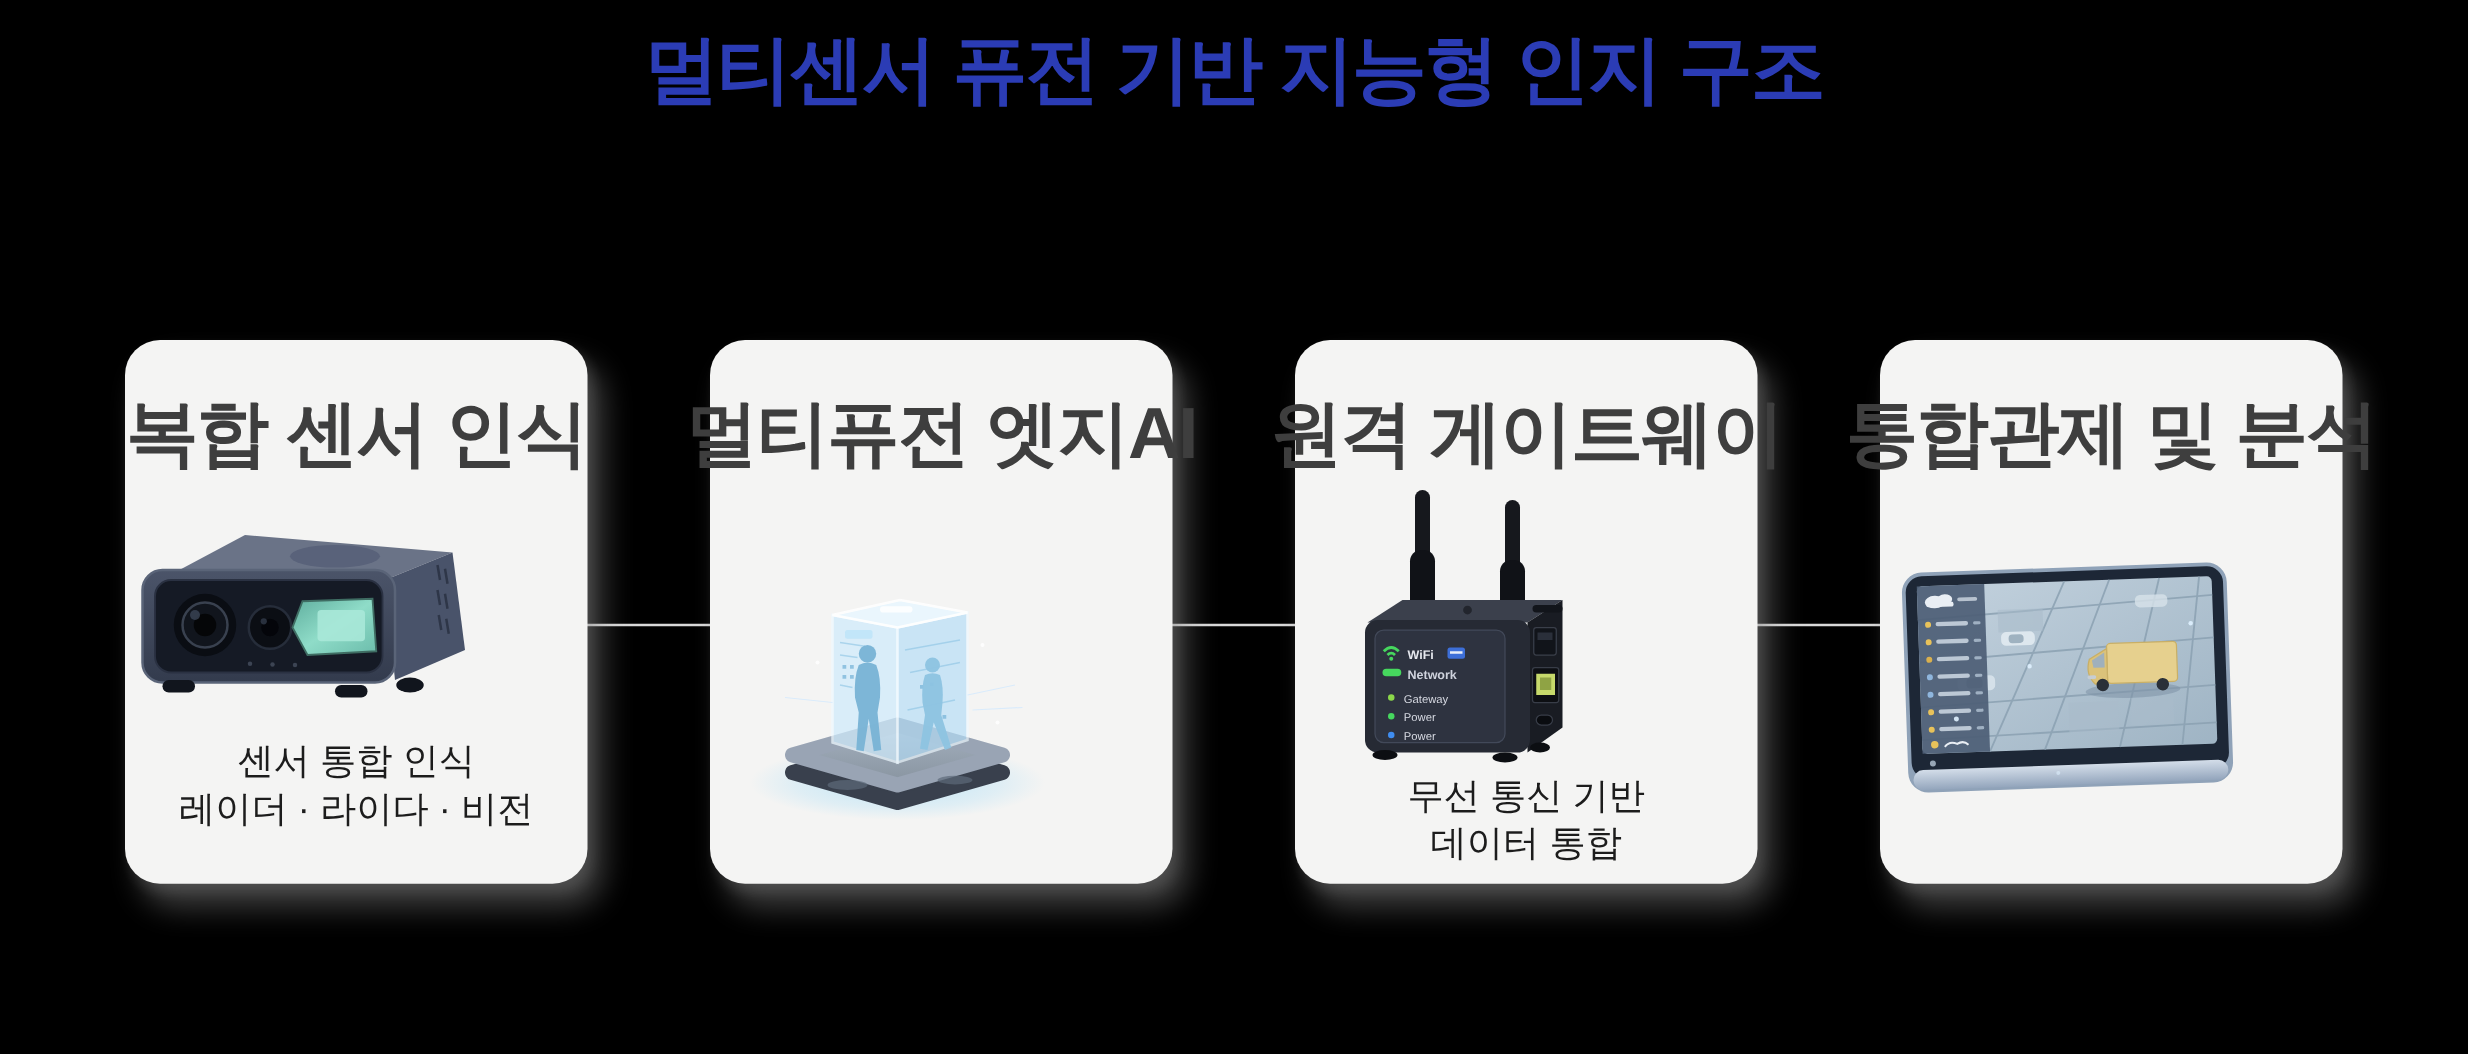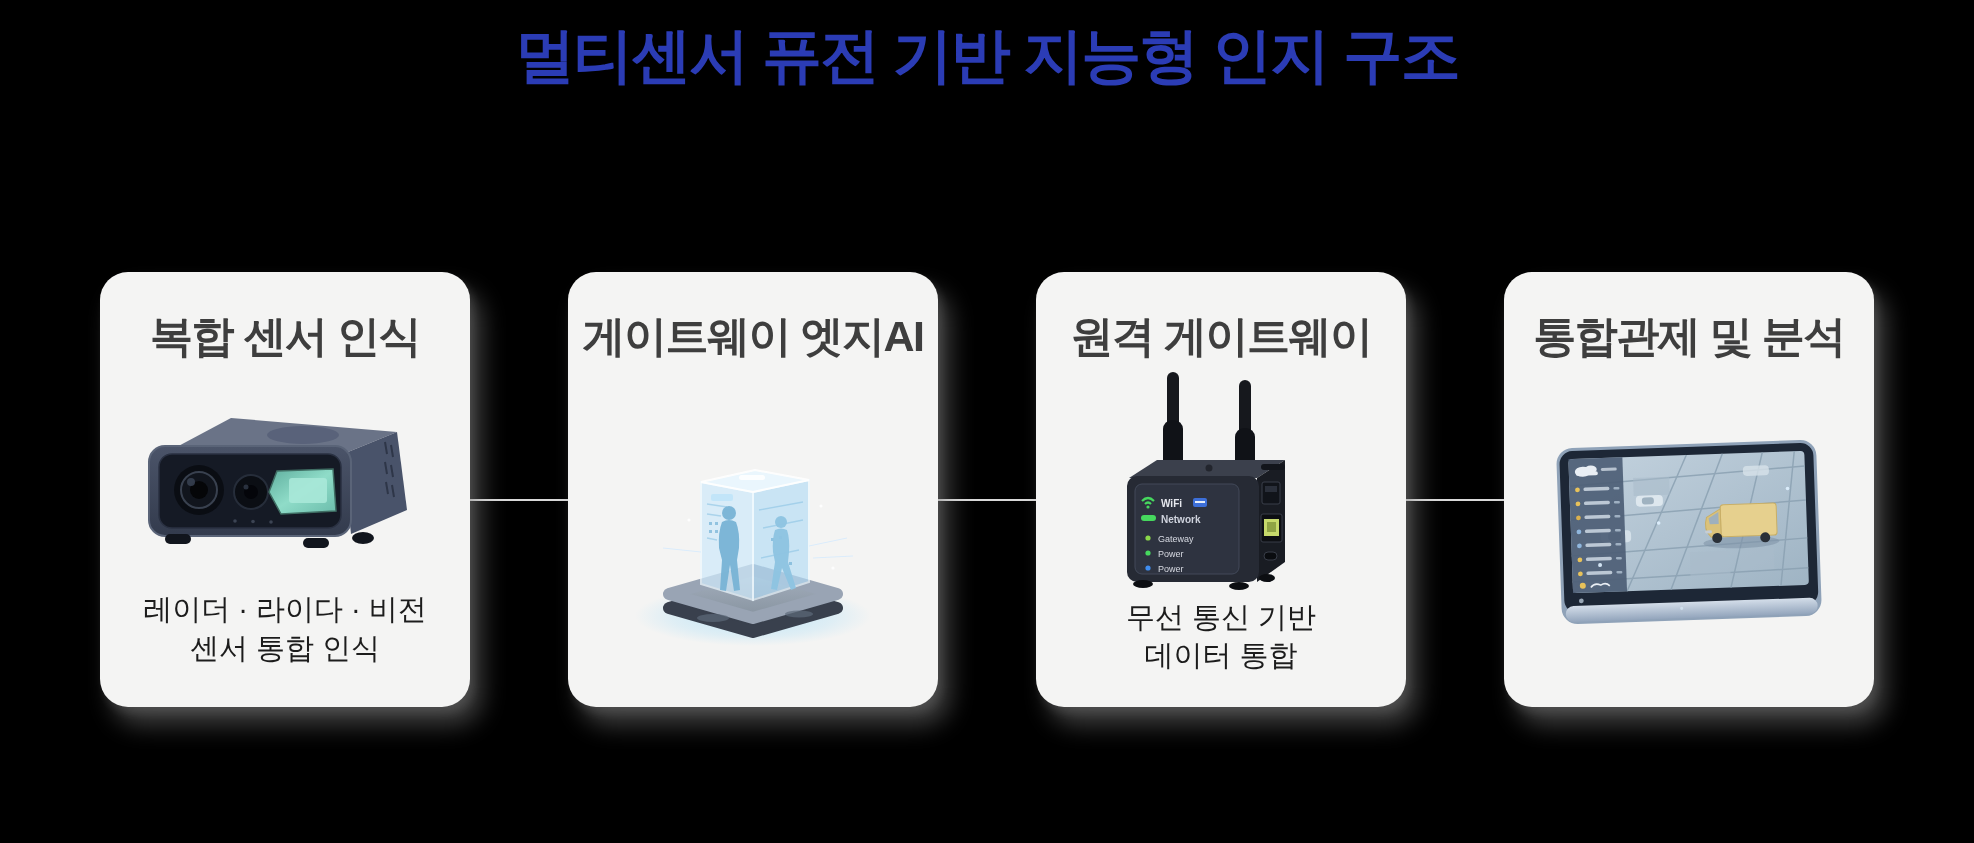--- a/index.html
+++ b/index.html
@@ -40,32 +40,31 @@
     background:#f4f4f3;
     border-radius:28px;
     box-shadow:12px 18px 24px rgba(150,150,150,0.42), 4px 6px 10px rgba(120,120,120,0.25);
     display:flex;
     flex-direction:column;
     align-items:center;
     z-index:1;
   }
   .card-title{
     margin:36px 10px 0 10px;
-    font-size:43px;
+    font-size:58px;
     font-weight:800;
     letter-spacing:-1.5px;
     color:#3e3e3e;
     text-align:right;
     white-space:nowrap;
   }
   .card-image{
     flex:1;
     display:flex;
     align-items:center;
-    justify-content:center;
     width:100%;
   }
   .card-caption{
     margin:0 6px 40px 6px;
     font-size:29px;
     font-weight:500;
     line-height:1.32;
     color:#1c1c1c;
     text-align:center;
   }
@@ -131,27 +130,27 @@
             <circle cx="136" cy="134" r="1.8"></circle>
         </g>
         <g fill="#11151d">
           <rect x="30" y="146" width="26" height="10" rx="5"></rect>
           <rect x="168" y="150" width="26" height="10" rx="5"></rect>
           <ellipse cx="228" cy="150" rx="11" ry="6"></ellipse>
         </g>
       </svg>
     </div>
     <div class="card-caption">
+      <div>센서 통합 인식</div>
       <div>레이더 · 라이다 · 비전</div>
-      <div>센서 통합 인식</div>
     </div>
   </div>
 
   <div class="card">
-    <div class="card-title">게이트웨이 엣지AI</div>
+    <div class="card-title">멀티퓨전 엣지AI</div>
     <div class="card-image">
       <svg width="300" height="238" viewBox="0 0 300 238">
         <defs>
           <radialGradient id="glowGrad" cx="0.5" cy="0.5" r="0.5">
             <stop offset="0" stop-color="#aee0f8" stop-opacity="0.75"></stop>
             <stop offset="0.7" stop-color="#aee0f8" stop-opacity="0.3"></stop>
             <stop offset="1" stop-color="#aee0f8" stop-opacity="0"></stop>
           </radialGradient>
           <linearGradient id="pedTop" x1="0" y1="0" x2="0" y2="1">
             <stop offset="0" stop-color="#a6b1c0"></stop>

